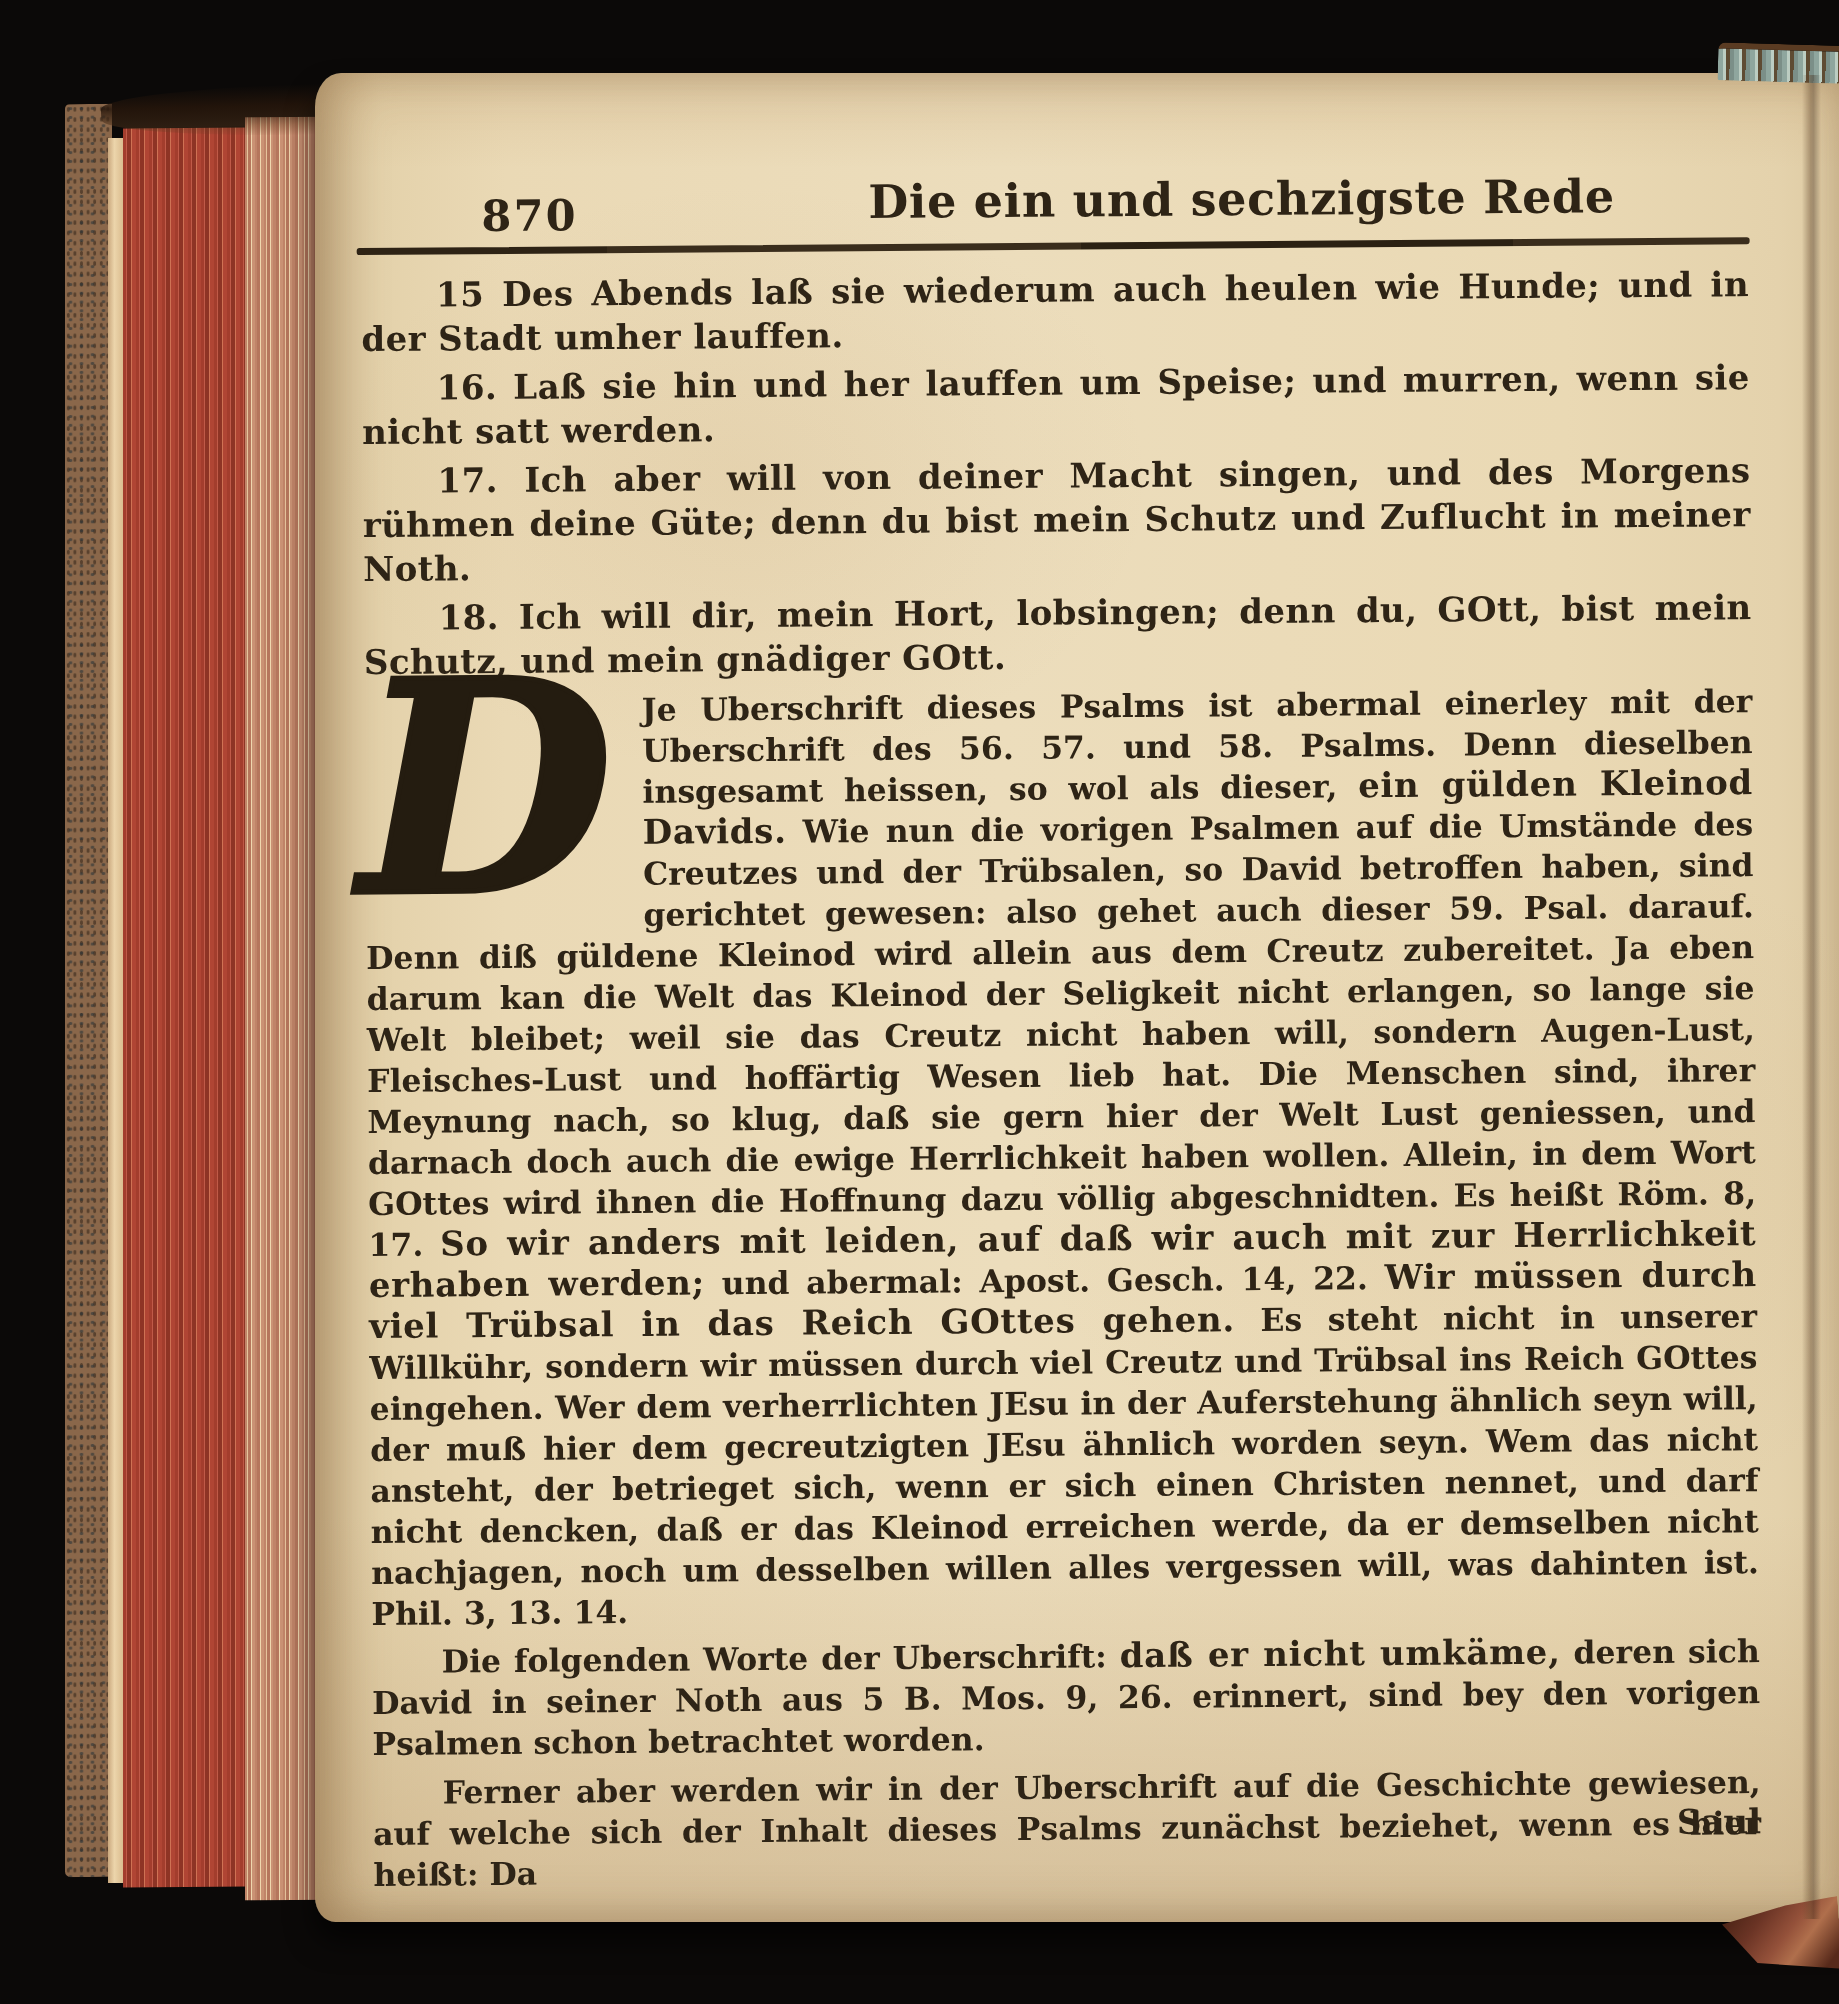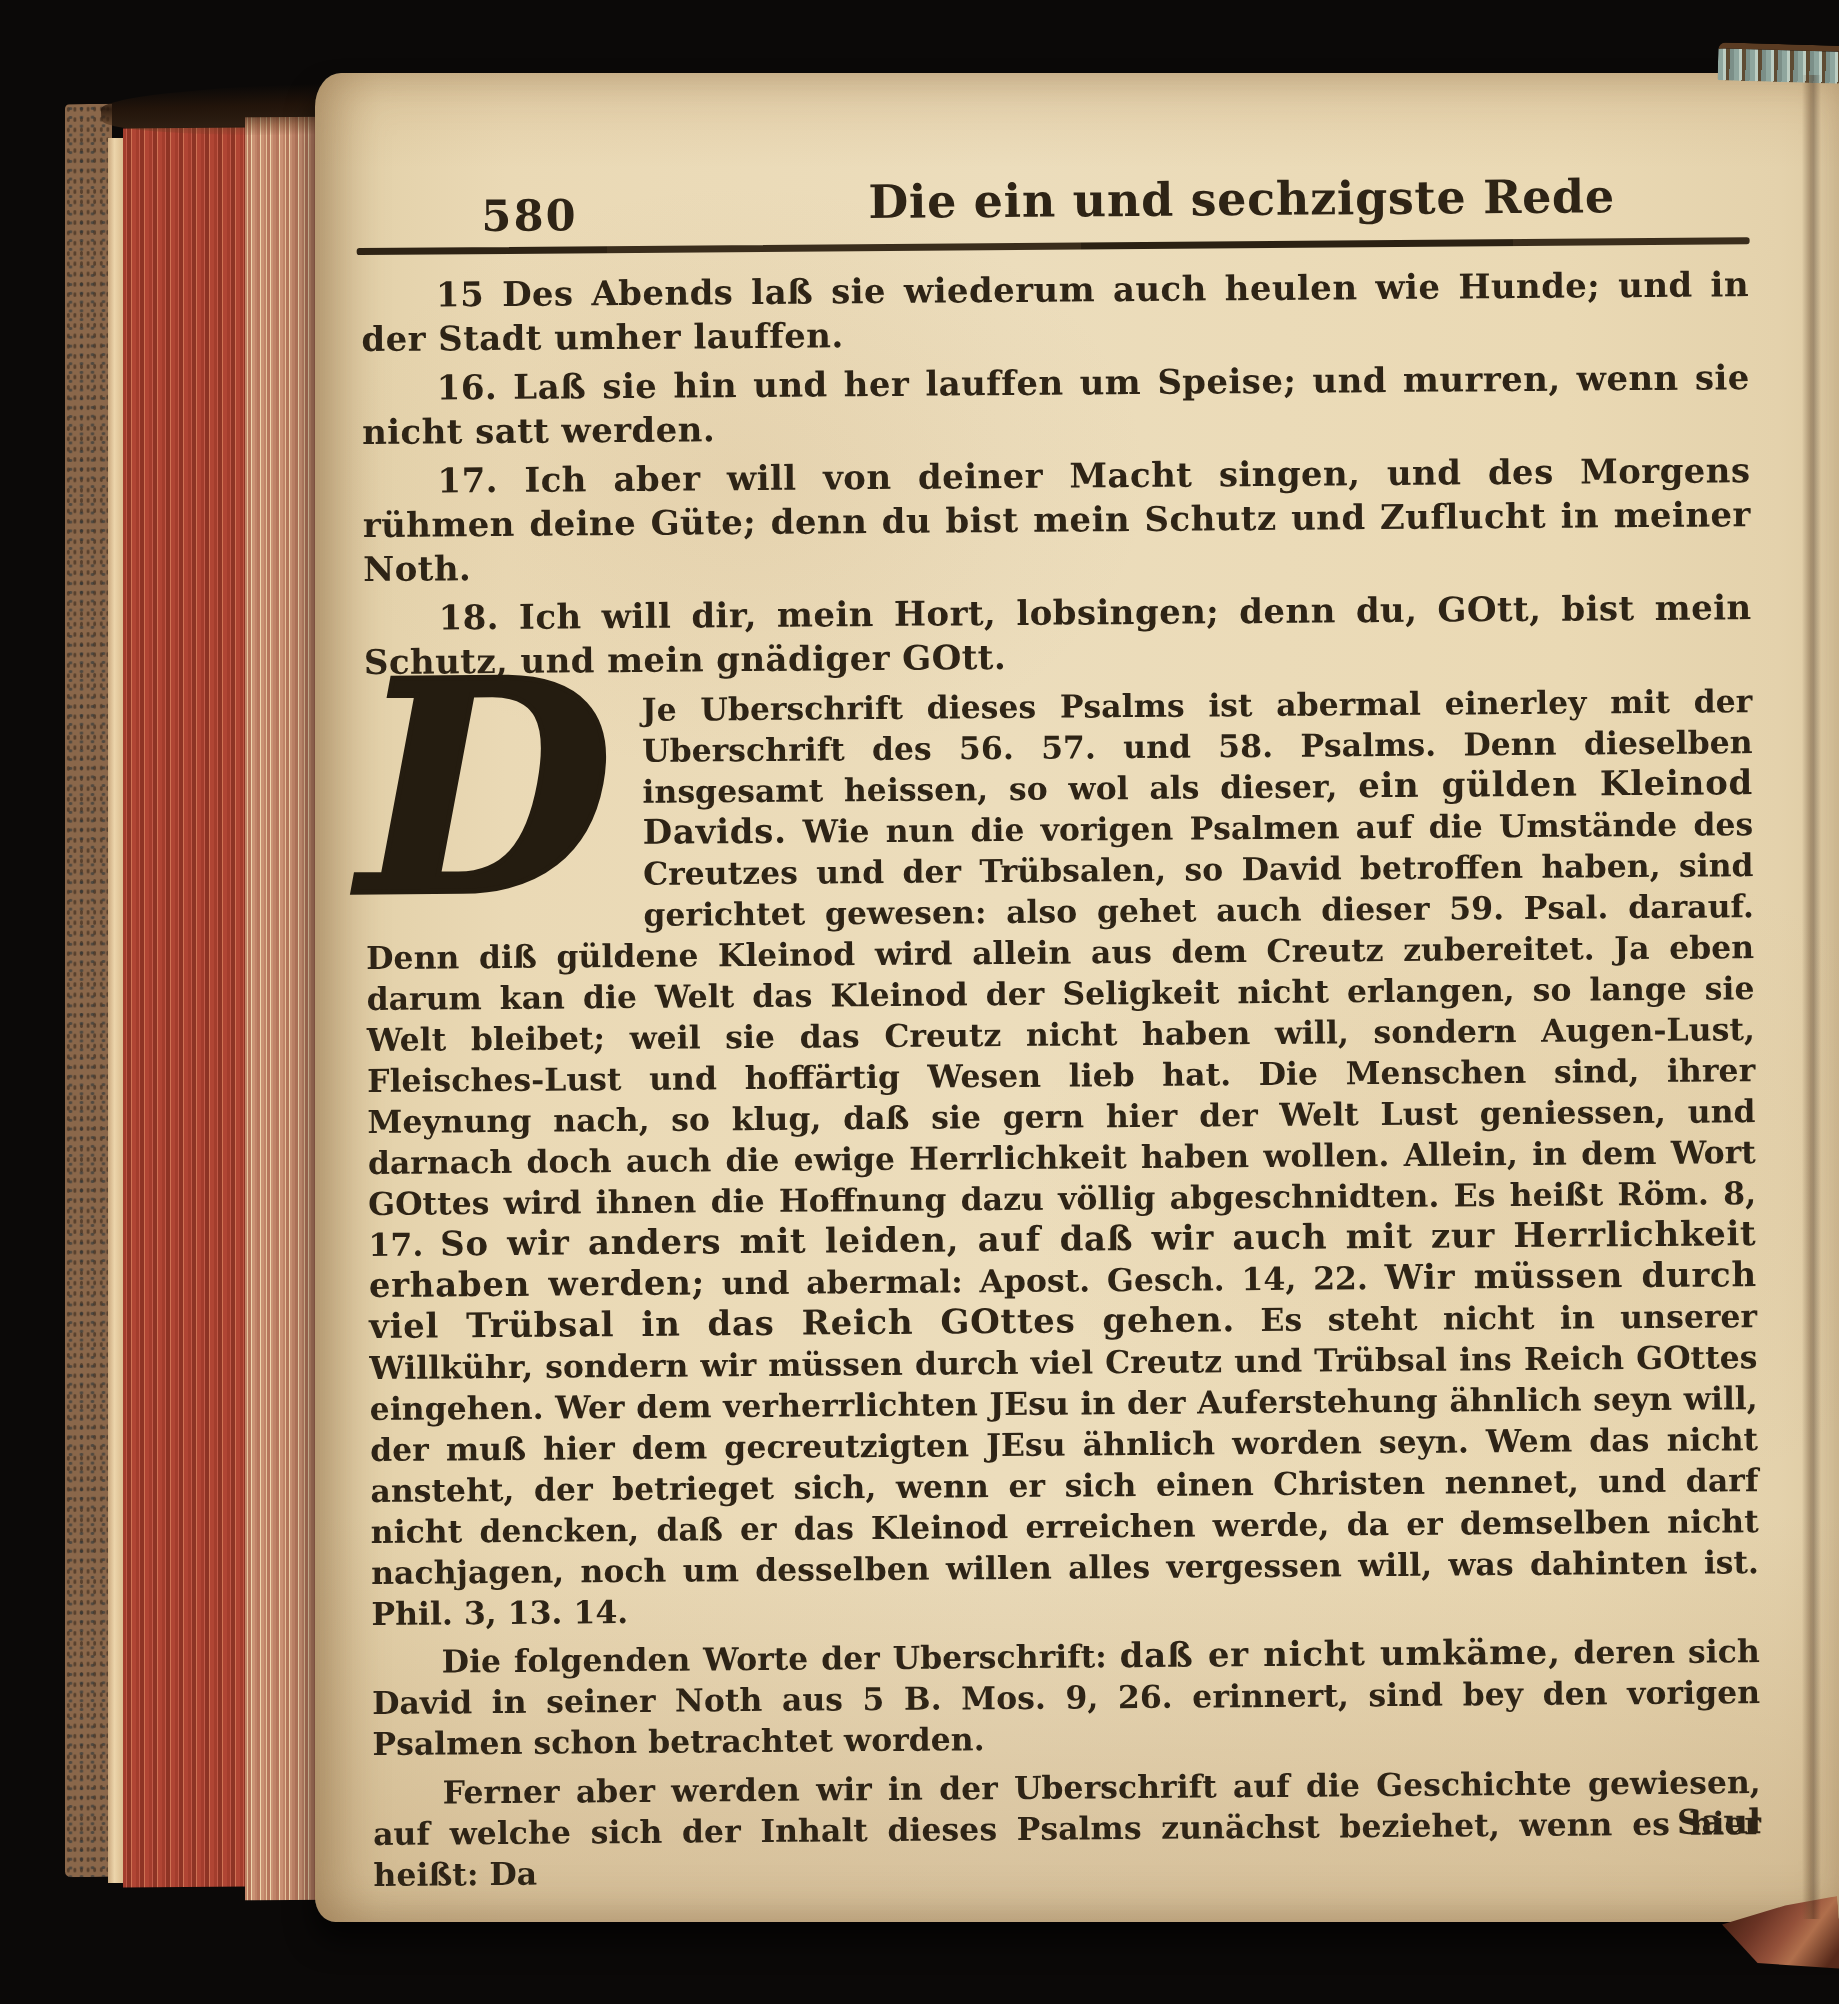--- a/index.html
+++ b/index.html
@@ -134,21 +134,21 @@
   <div class="fore-edge-red"></div>
   <div class="fore-edge-pink"></div>
   <div class="top-edge-shadow"></div>
   <div class="book-page"></div>
   <div class="headband"></div>
   <div class="tailband"></div>
   <div class="gutter-shadow"></div>
 
   <div class="text-layer">
 
-    <div class="page-number">580</div>
+    <div class="page-number">870</div>
 
     <div class="running-head">Die ein und sechzigste Rede</div>
 
     <div class="header-rule"></div>
 
     <div class="verses">
       <p>15 Des Abends laß sie wiederum auch heulen wie Hunde; und in der Stadt umher lauffen.</p>
       <p>16. Laß sie hin und her lauffen um Speise; und murren, wenn sie nicht satt werden.</p>
       <p>17. Ich aber will von deiner Macht singen, und des Morgens rühmen deine Güte; denn du bist mein Schutz und Zuflucht in meiner Noth.</p>
       <p>18. Ich will dir, mein Hort, lobsingen; denn du, GOtt, bist mein Schutz, und mein gnädiger GOtt.</p>

